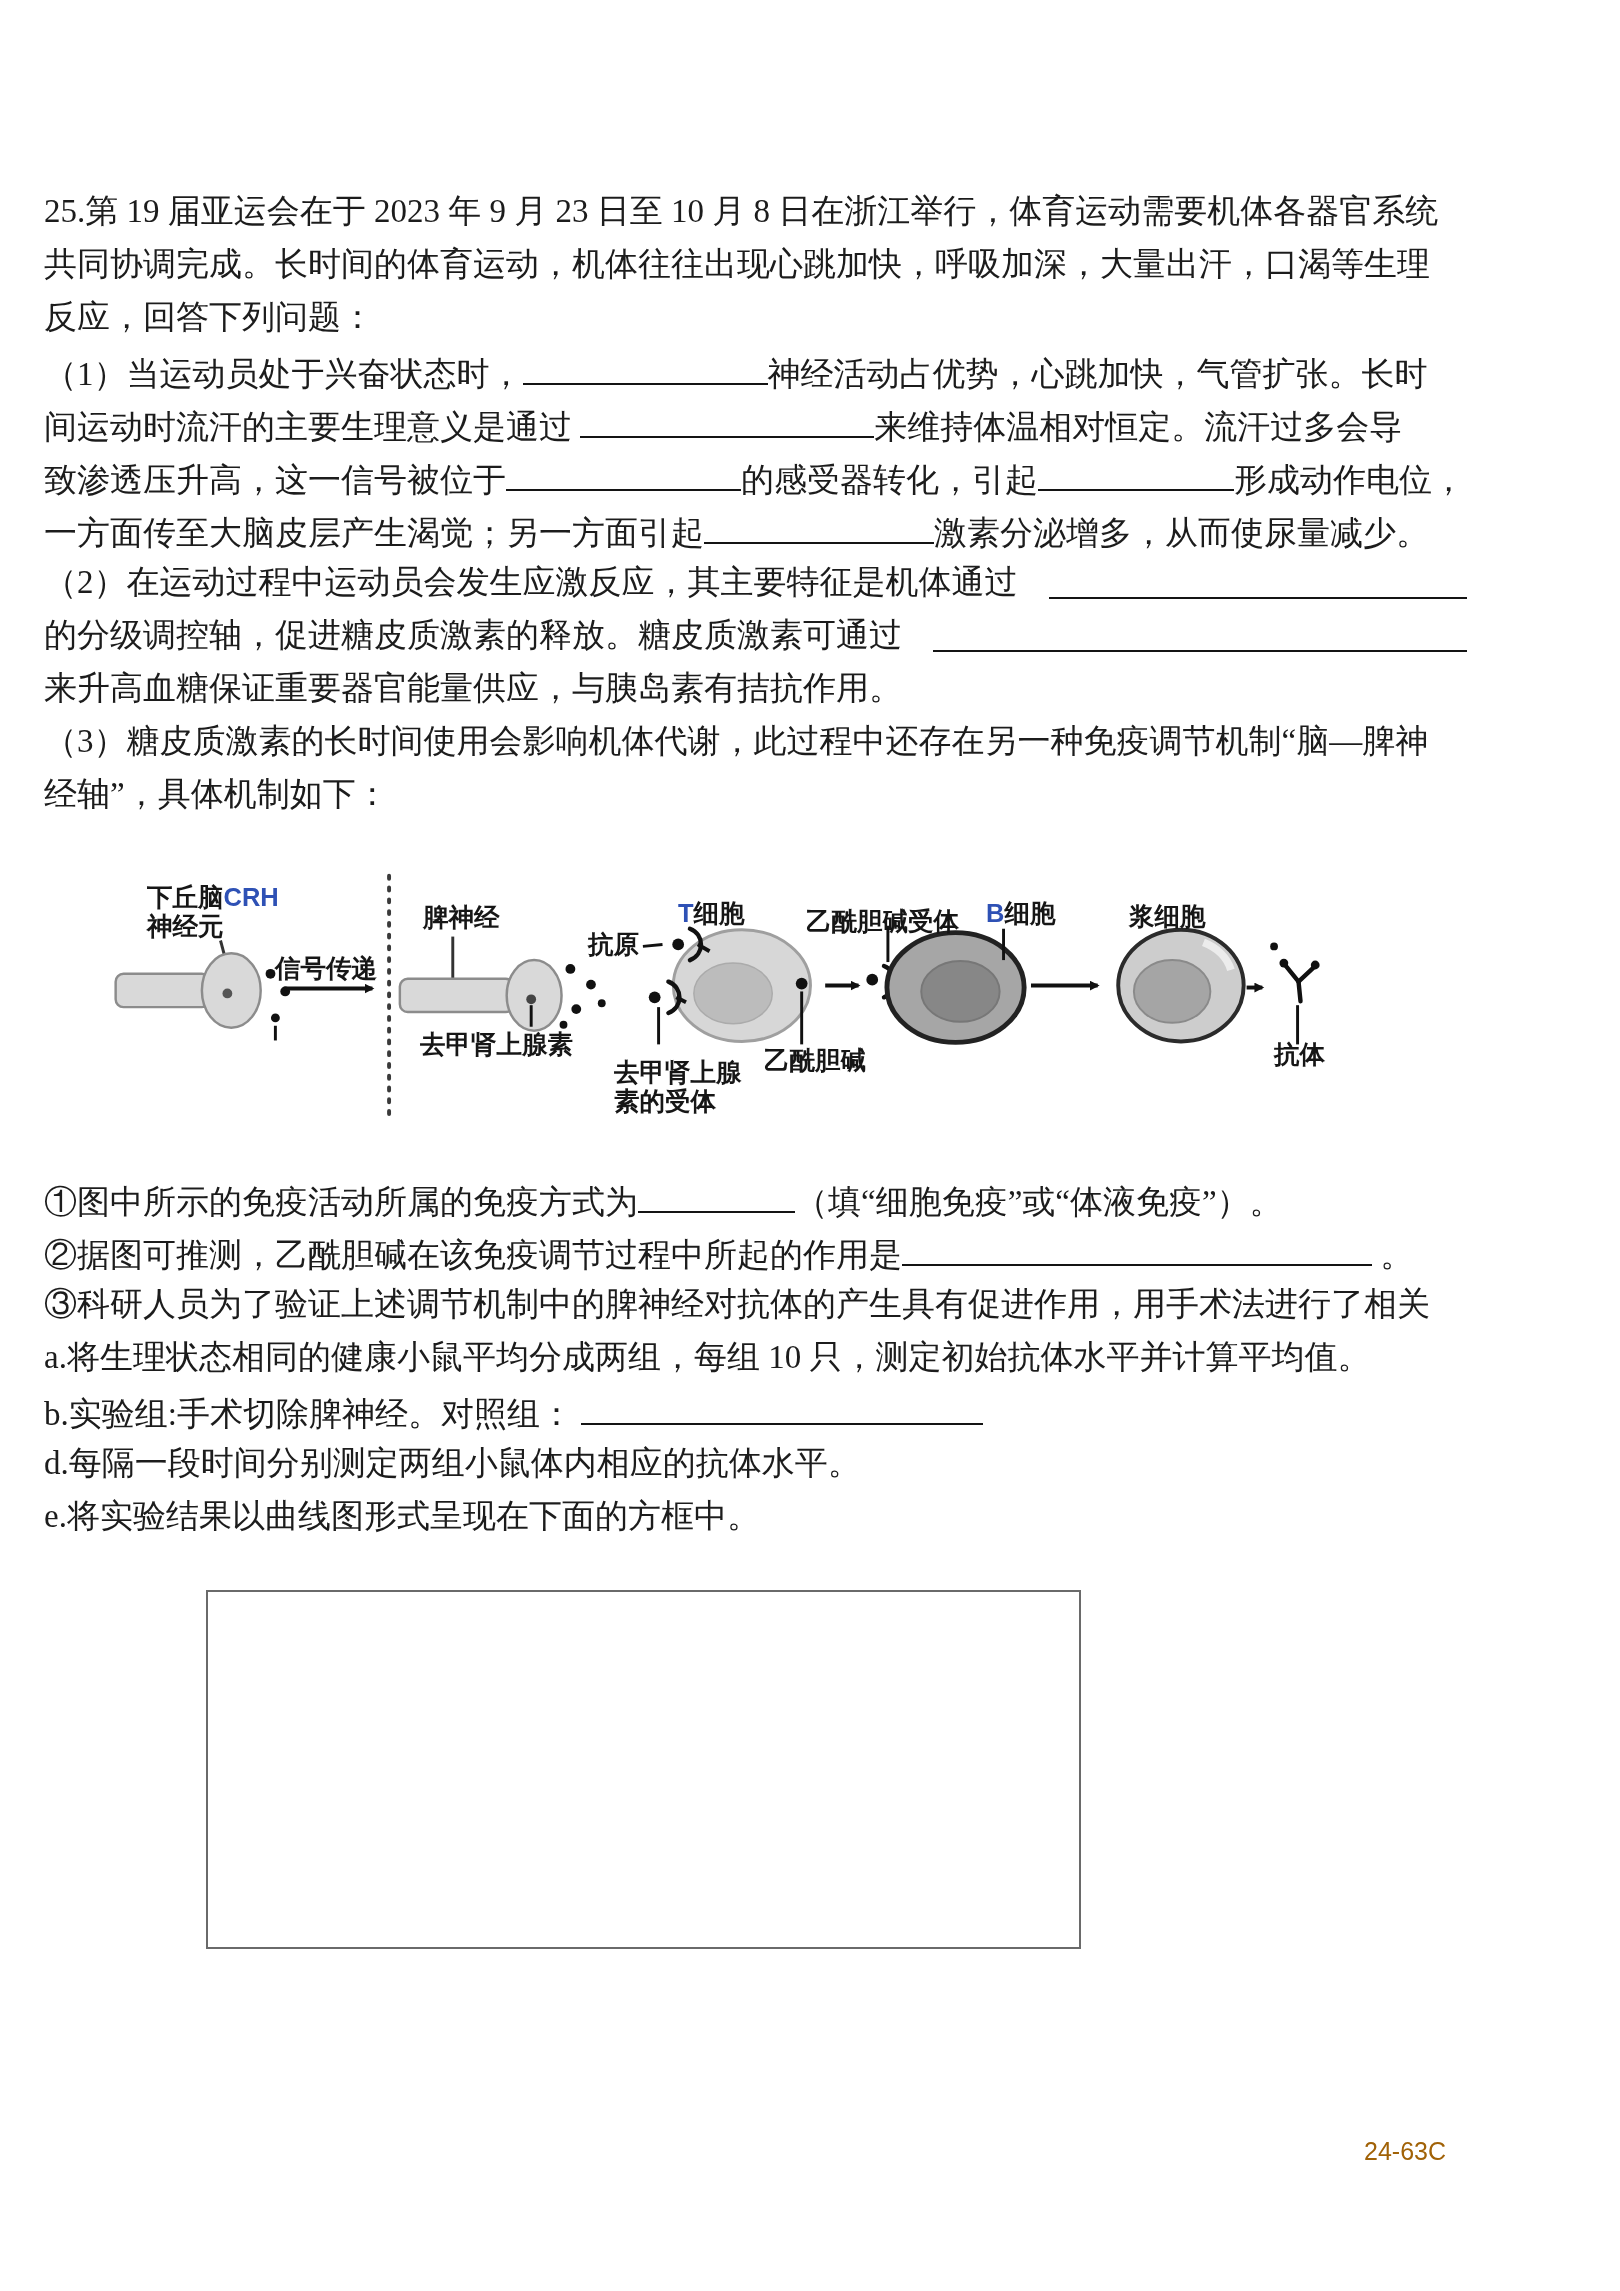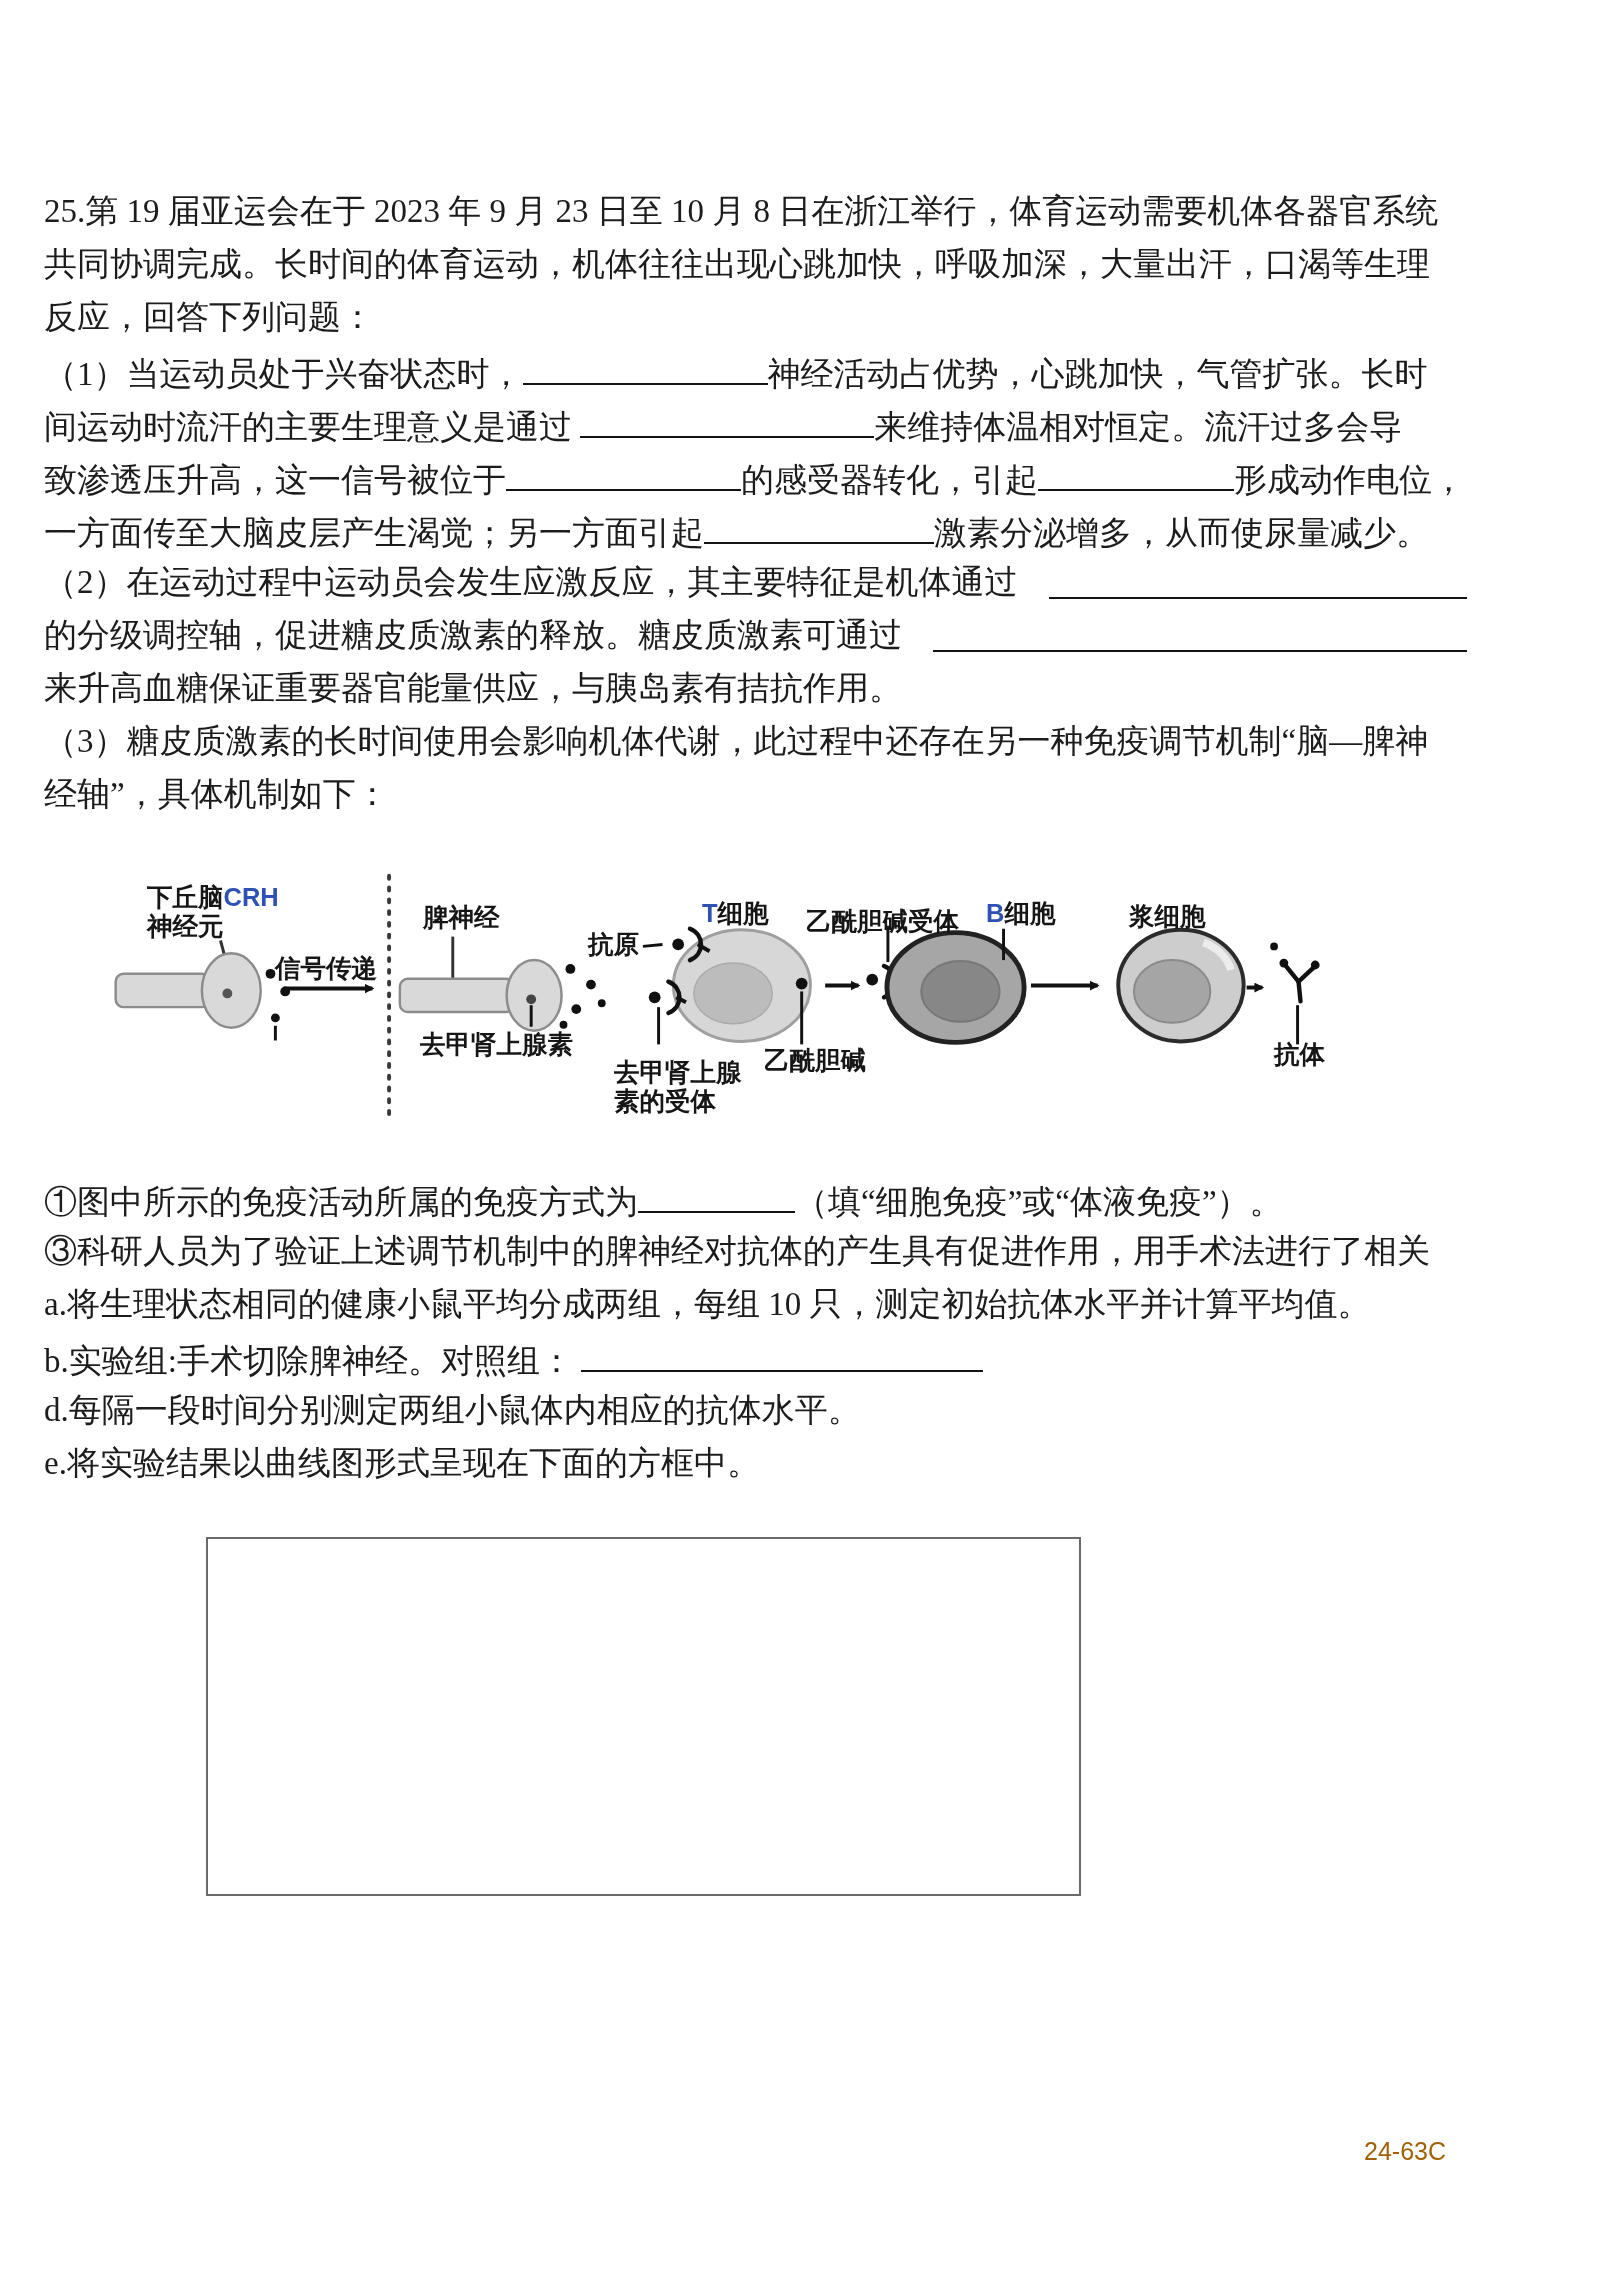--- a/index.html
+++ b/index.html
@@ -134,34 +134,35 @@
     </svg>
 
     <div class="dlabel" style="left:147px;top:27.4px;">
       <div><span>下丘脑</span><span class="blue">CRH</span></div>
       <div>神经元</div>
     </div>
     <div class="dlabel" style="left:275px;top:98px;">信号传递</div>
     <div class="dlabel" style="left:423px;top:47px;">脾神经</div>
     <div class="dlabel" style="left:420px;top:174px;">去甲肾上腺素</div>
     <div class="dlabel" style="left:588px;top:74px;">抗原</div>
-    <div class="dlabel" style="left:702px;top:43px;"><span class="blue">T</span><span>细胞</span></div>
+    <div class="dlabel" style="left:678px;top:43px;"><span class="blue">T</span><span>细胞</span></div>
     <div class="dlabel" style="left:806px;top:39px;margin-top:12px;">乙酰胆碱受体</div>
     <div class="dlabel" style="left:986px;top:43px;"><span class="blue">B</span><span>细胞</span></div>
     <div class="dlabel" style="left:1129px;top:46px;">浆细胞</div>
     <div class="dlabel" style="left:614px;top:190px;margin-top:12px;">
       <div>去甲肾上腺</div>
       <div>素的受体</div>
     </div>
     <div class="dlabel" style="left:764px;top:190px;">乙酰胆碱</div>
     <div class="dlabel" style="left:1274px;top:184px;">抗体</div>
   </div>
 
   <div class="text-block" id="lines-bottom">
       <div class="line"><span class="run">①图中所示的免疫活动所属的免疫方式为</span><span class="blank" style="width: 157px;"></span><span class="run">（填“细胞免疫”或“体液免疫”）。</span></div>
+      <div class="line"><span class="run">②据图可推测，乙酰胆碱在该免疫调节过程中所起的作用是</span><span class="blank" style="width: 470px;"></span><span class="run"> 。</span></div>
       <div class="line"><span class="run">③科研人员为了验证上述调节机制中的脾神经对抗体的产生具有促进作用，用手术法进行了相关</span></div>
       <div class="line"><span class="run">a.将生理状态相同的健康小鼠平均分成两组，每组 10 只，测定初始抗体水平并计算平均值。</span></div>
       <div class="line"><span class="run">b.实验组:手术切除脾神经。对照组： </span><span class="blank" style="width: 402px;"></span></div>
       <div class="line"><span class="run">d.每隔一段时间分别测定两组小鼠体内相应的抗体水平。</span></div>
       <div class="line"><span class="run">e.将实验结果以曲线图形式呈现在下面的方框中。</span></div>
     </div>
 
   <div class="answer-box"></div>
 
   <div class="footer">24-63C</div>

